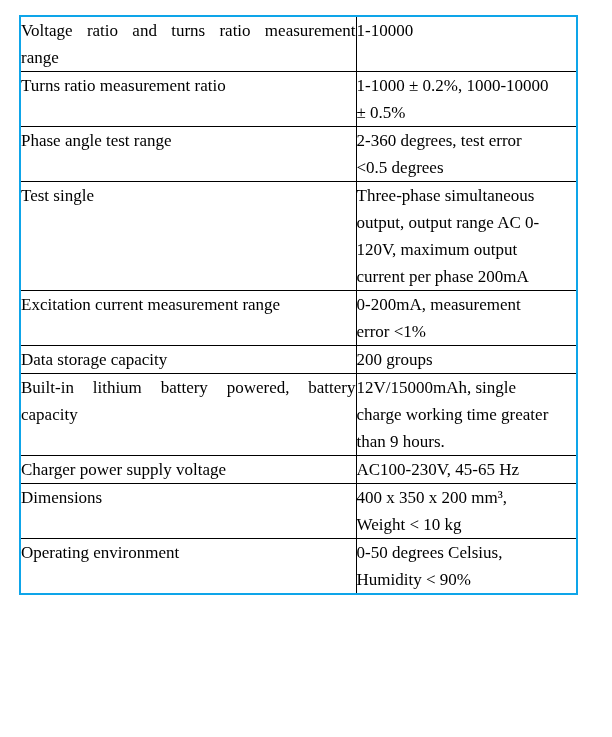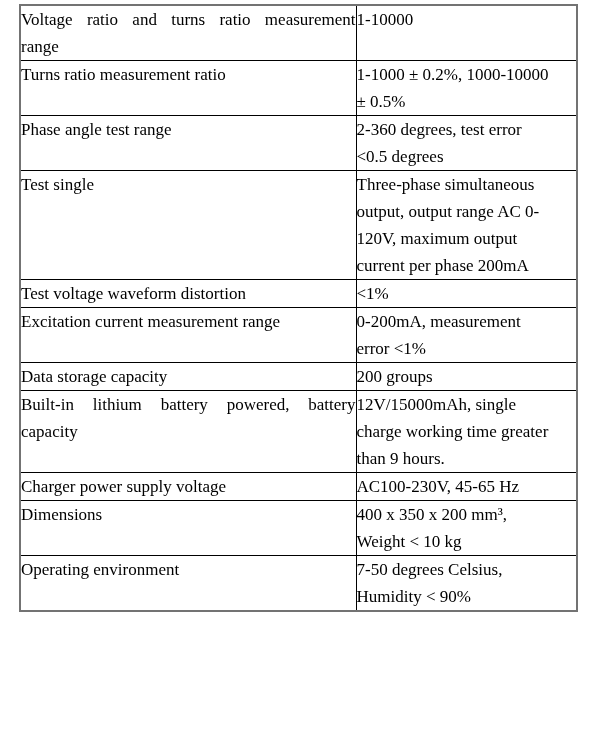--- a/index.html
+++ b/index.html
@@ -12,25 +12,25 @@
     width: 612px;
     height: 737px;
     background: #ffffff;
     font-family: "Liberation Serif", "DejaVu Serif", serif;
     color: #000000;
     overflow: hidden;
   }
   table.spec-table {
     position: absolute;
     left: 19px;
-    top: 4px;
+    top: 15px;
     width: 557px;
     border-collapse: collapse;
     table-layout: fixed;
-    border: 2px solid #737373;
+    border: 2px solid #0ea5e9;
   }
   table.spec-table td {
     border: 1.4px solid #000000;
     vertical-align: top;
     font-size: 17px;
     line-height: 27px;
     padding: 0;
   }
   td.name-cell {
     width: 336px;
@@ -93,28 +93,20 @@
           </td>
           <td class="value-cell">
             <div class="cell-line">Three-phase simultaneous</div>
             <div class="cell-line">output, output range AC 0-</div>
             <div class="cell-line">120V, maximum output</div>
             <div class="cell-line">current per phase 200mA</div>
           </td>
         </tr>
         <tr>
           <td class="name-cell">
-            <div class="cell-line">Test voltage waveform distortion</div>
-          </td>
-          <td class="value-cell">
-            <div class="cell-line">&lt;1%</div>
-          </td>
-        </tr>
-        <tr>
-          <td class="name-cell">
             <div class="cell-line">Excitation current measurement range</div>
           </td>
           <td class="value-cell">
             <div class="cell-line">0-200mA, measurement</div>
             <div class="cell-line">error &lt;1%</div>
           </td>
         </tr>
         <tr>
           <td class="name-cell">
             <div class="cell-line">Data storage capacity</div>
@@ -149,19 +141,19 @@
           <td class="value-cell">
             <div class="cell-line">400 x 350 x 200 mm³,</div>
             <div class="cell-line">Weight &lt; 10 kg</div>
           </td>
         </tr>
         <tr>
           <td class="name-cell">
             <div class="cell-line">Operating environment</div>
           </td>
           <td class="value-cell">
-            <div class="cell-line">7-50 degrees Celsius,</div>
+            <div class="cell-line">0-50 degrees Celsius,</div>
             <div class="cell-line">Humidity &lt; 90%</div>
           </td>
         </tr>
       </tbody>
   </table>
 </div>
 
 </body></html>

